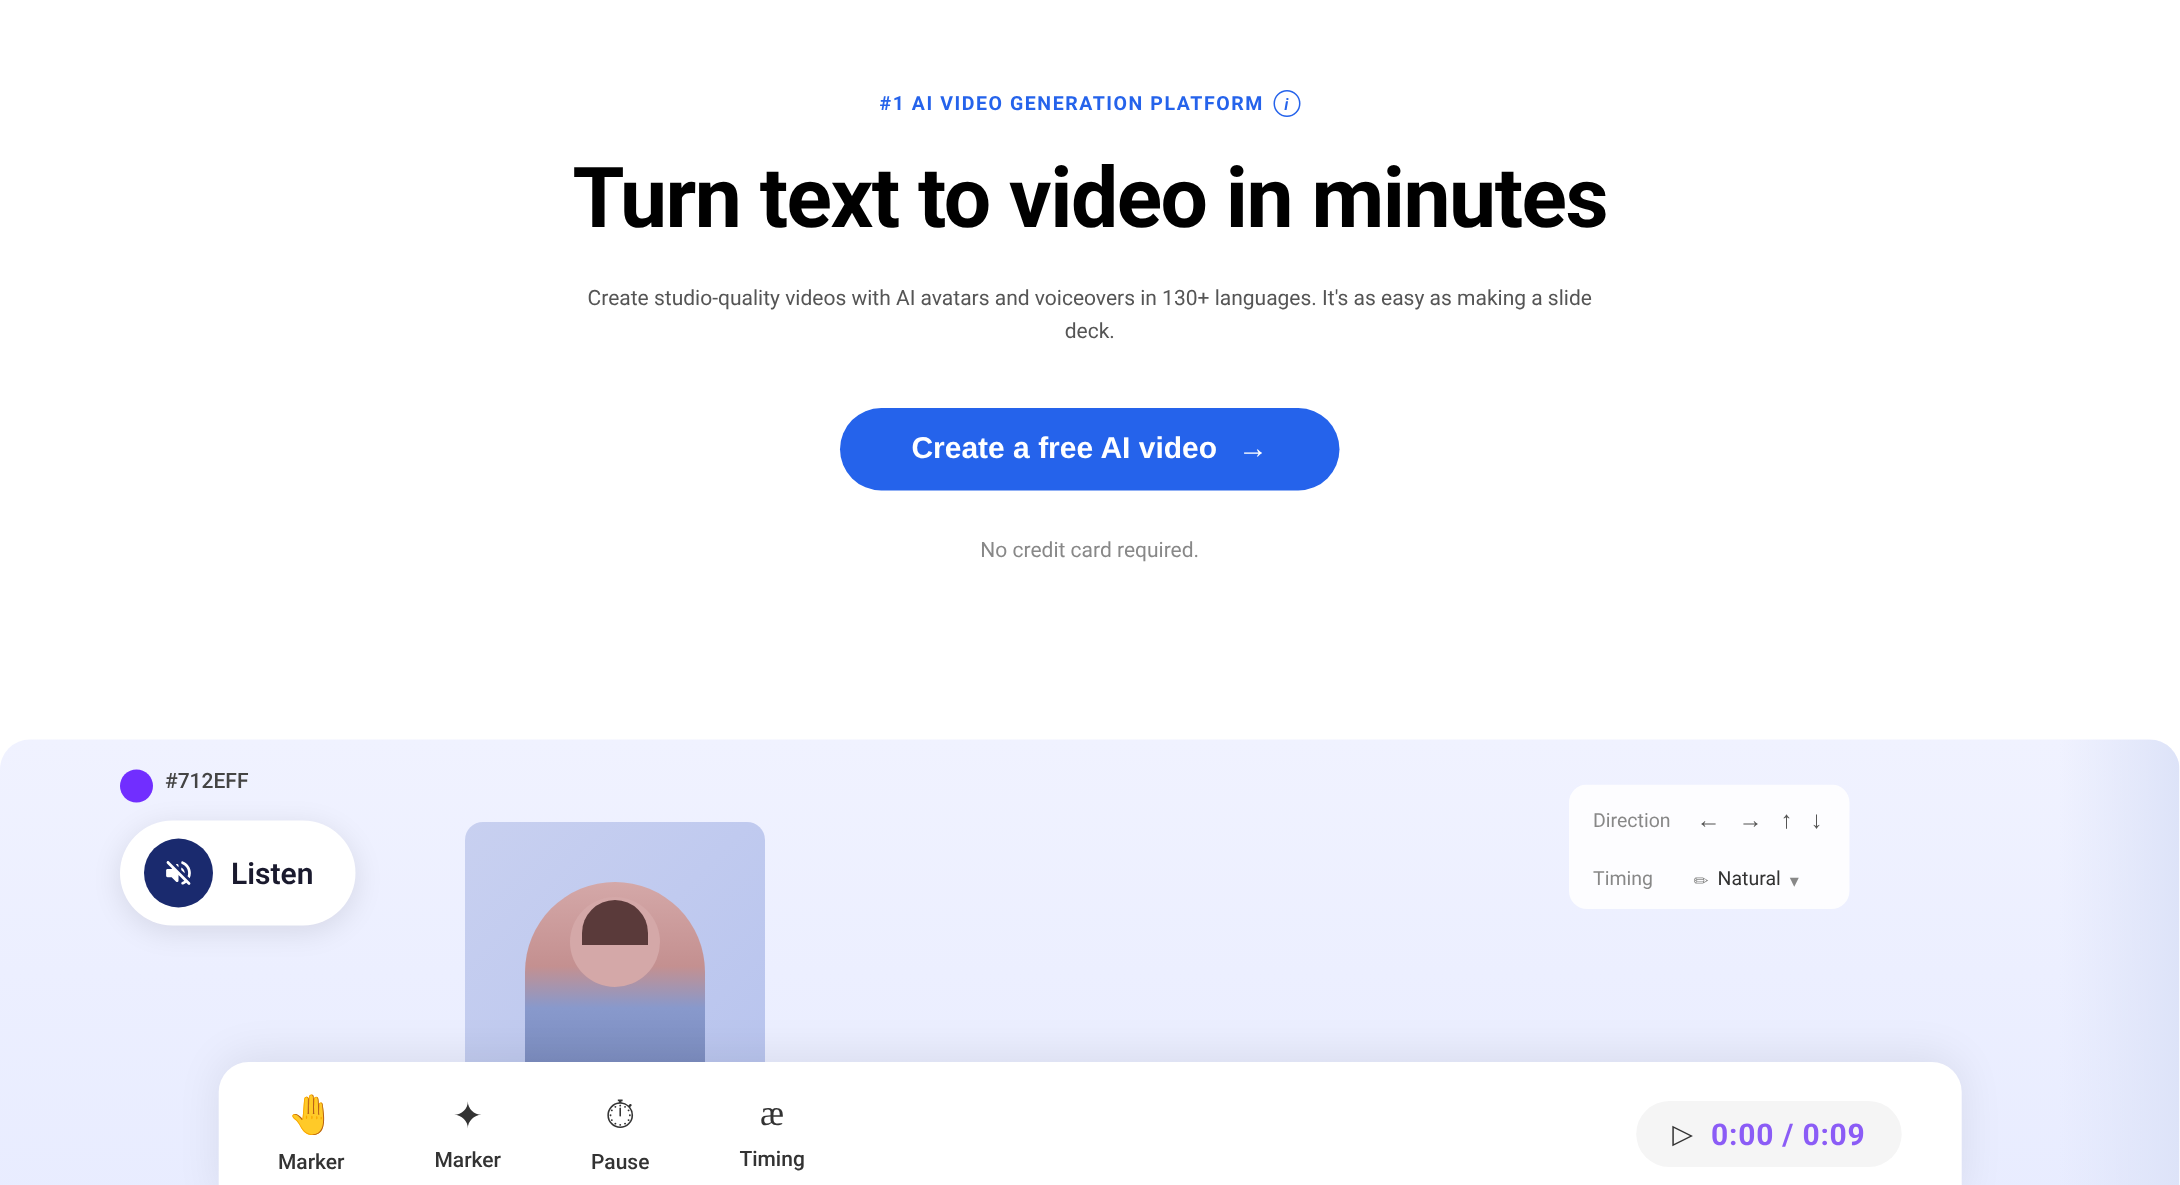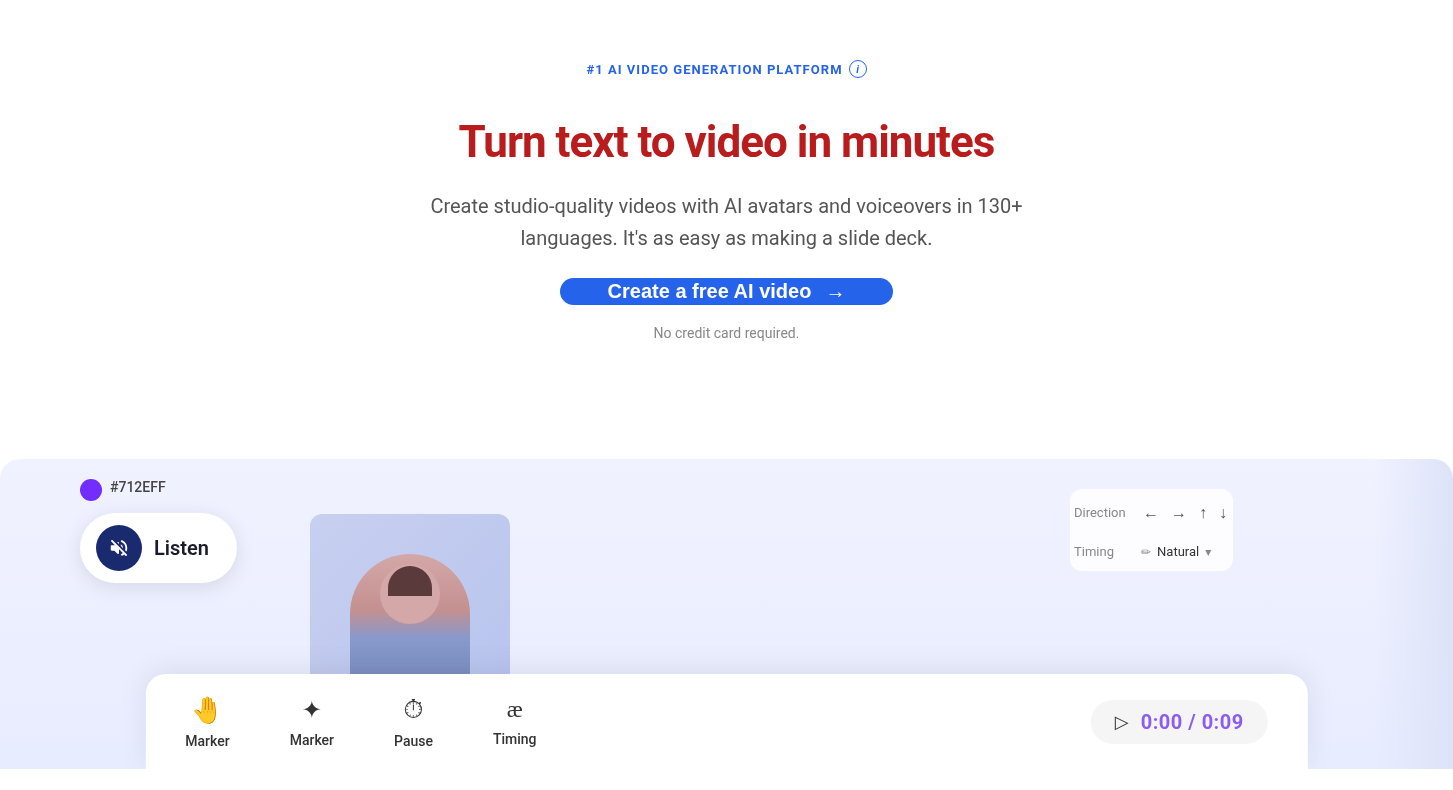--- a/index.html
+++ b/index.html
@@ -21,21 +21,21 @@
       flex-direction: column;
       align-items: center;
       text-align: center;
       padding: 60px 20px 40px;
     }
 
     .platform-badge {
       display: flex;
       align-items: center;
       gap: 6px;
-      margin-bottom: 40px;
+      margin-bottom: 24px;
     }
 
     .platform-badge-text {
       font-size: 13px;
       font-weight: 700;
       color: #2563eb;
       letter-spacing: 0.08em;
       text-transform: uppercase;
     }
 
@@ -48,49 +48,49 @@
       align-items: center;
       justify-content: center;
       font-size: 11px;
       color: #2563eb;
       font-style: italic;
       font-weight: 600;
       cursor: pointer;
     }
 
     .hero-title {
-      font-size: 44px;
+      font-size: 56px;
       font-weight: 700;
-      color: #b91c1c;
+      color: #000000;
       line-height: 1.1;
       margin-bottom: 24px;
       letter-spacing: -1px;
     }
 
     .hero-subtitle {
-      font-size: 20px;
+      font-size: 14px;
       color: #555;
       line-height: 1.6;
       max-width: 680px;
-      margin-bottom: 24px;
+      margin-bottom: 40px;
     }
 
     .cta-button {
       background: #2563eb;
       color: #ffffff;
       border: none;
       border-radius: 50px;
-      padding: 2px 48px;
+      padding: 16px 48px;
       font-size: 20px;
       font-weight: 600;
       cursor: pointer;
       display: flex;
       align-items: center;
       gap: 14px;
-      margin-bottom: 20px;
+      margin-bottom: 32px;
       transition: background 0.2s;
     }
 
     .cta-button .arrow {
       font-size: 20px;
     }
 
     .no-credit-card {
       font-size: 14px;
       color: #888;
@@ -215,21 +215,21 @@
       border-radius: 22px 22px 0 0;
     }
 
     
     .direction-controls {
       position: absolute;
       top: 30px;
       right: 220px;
       background: rgba(255,255,255,0.85);
       border-radius: 12px;
-      padding: 12px 4px;
+      padding: 12px 16px;
       backdrop-filter: blur(10px);
     }
 
     .control-row {
       display: flex;
       align-items: center;
       gap: 12px;
       margin-bottom: 10px;
     }
 

